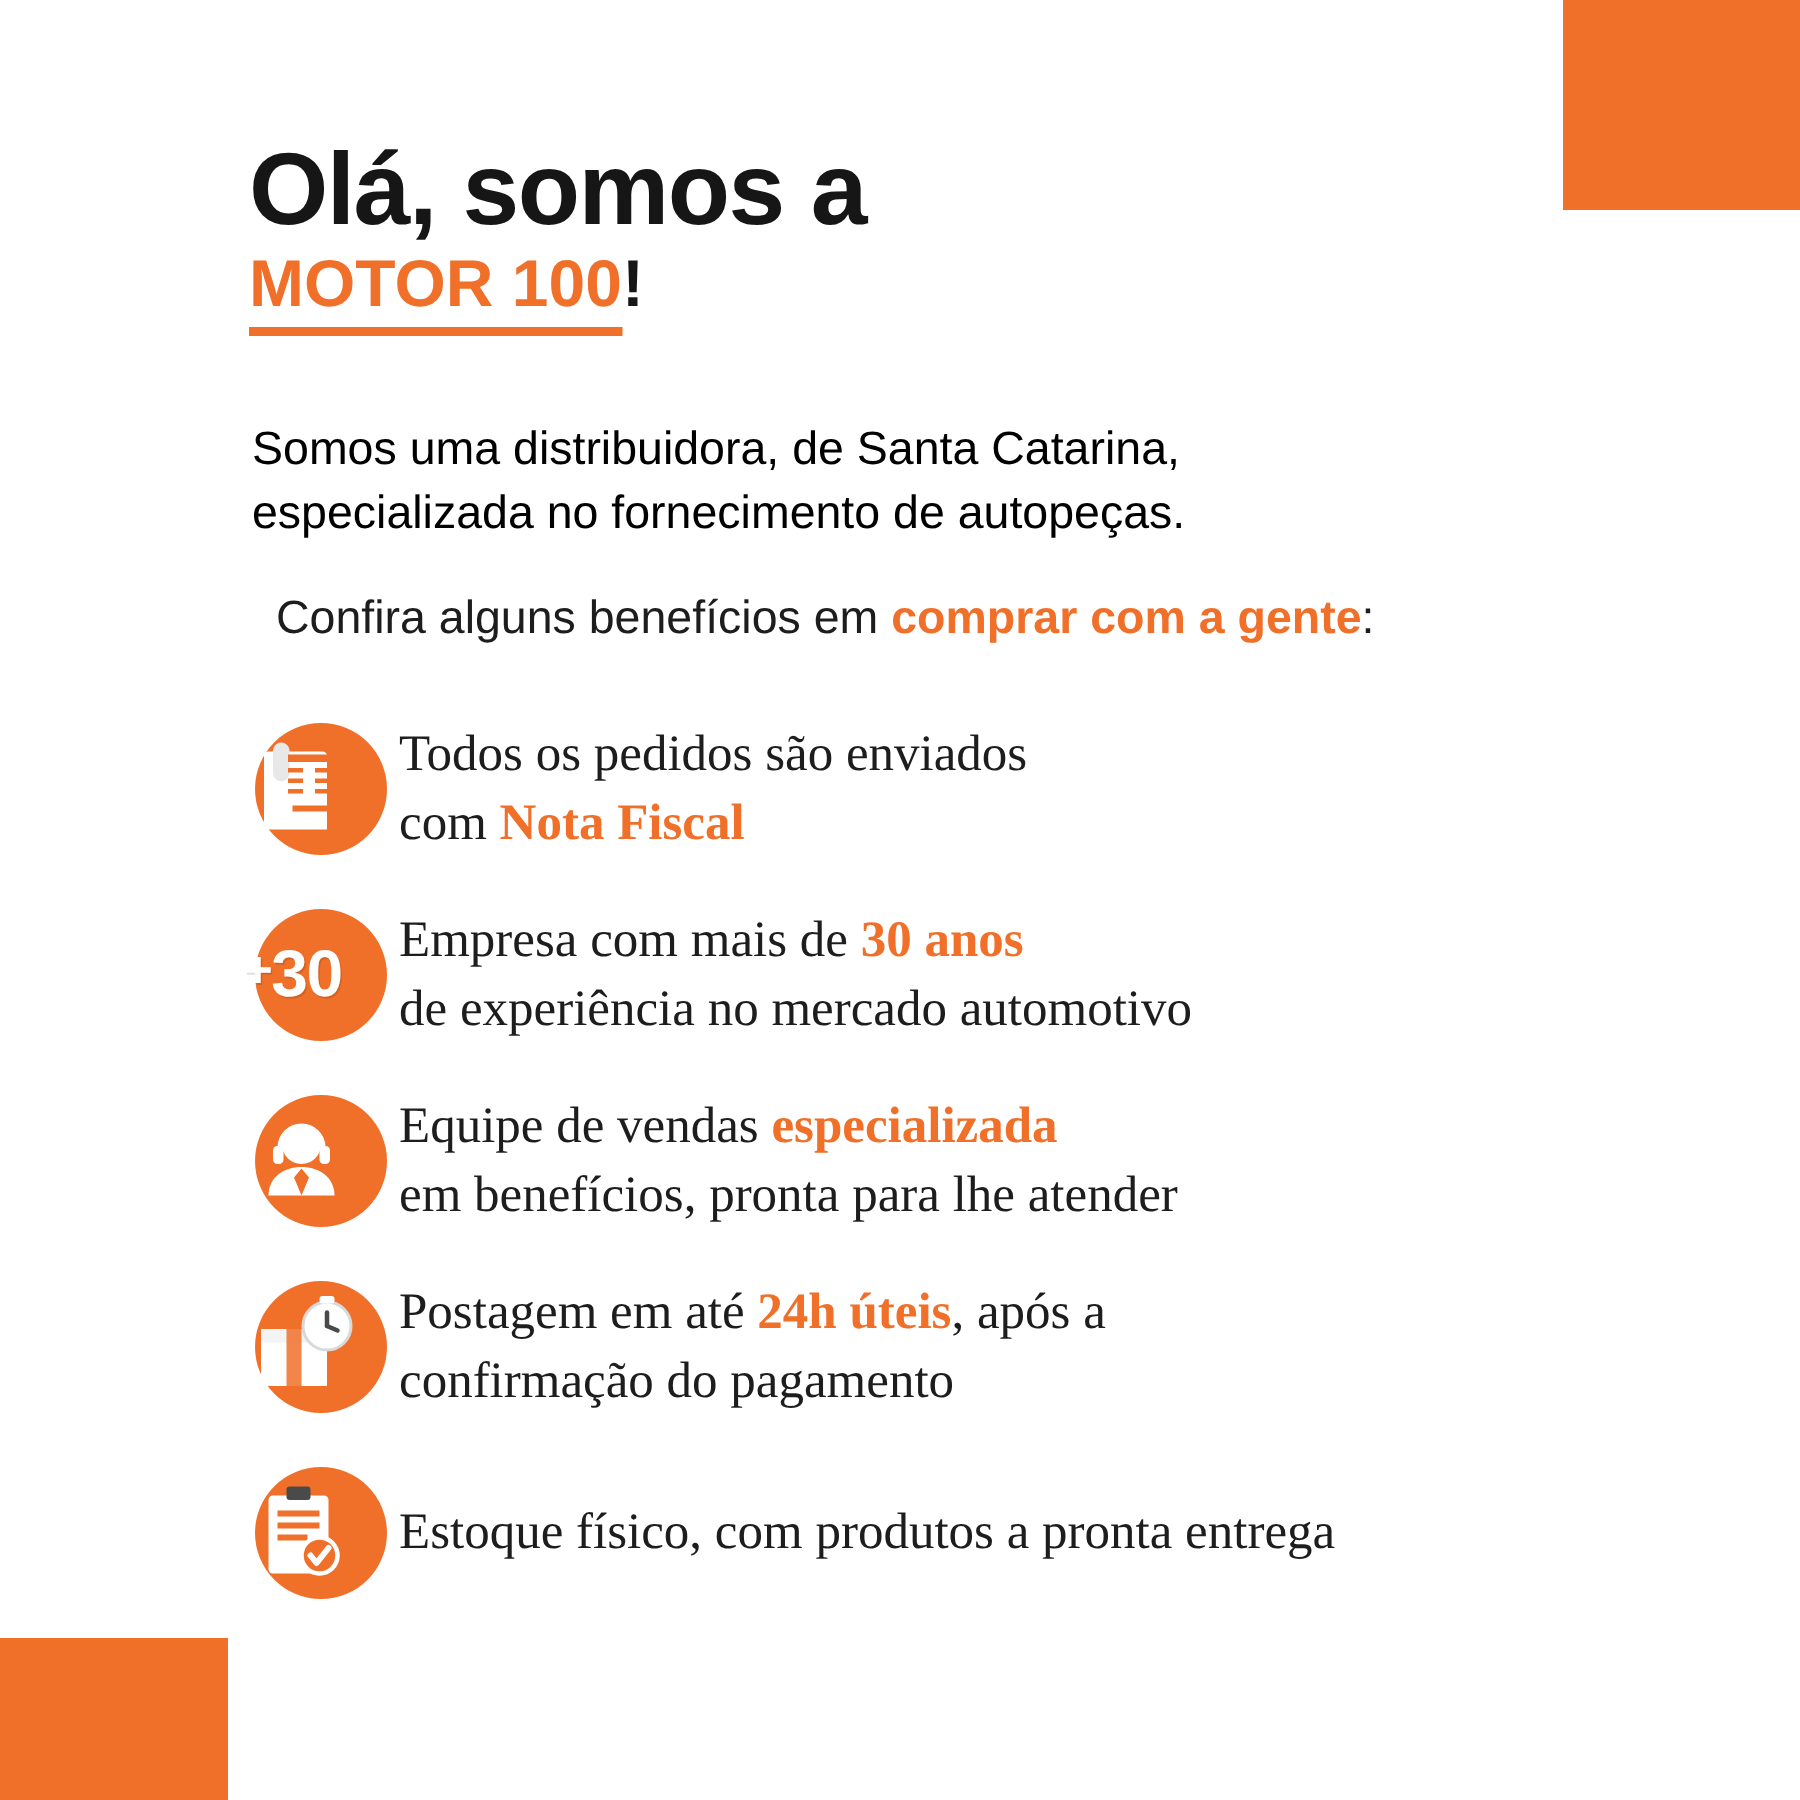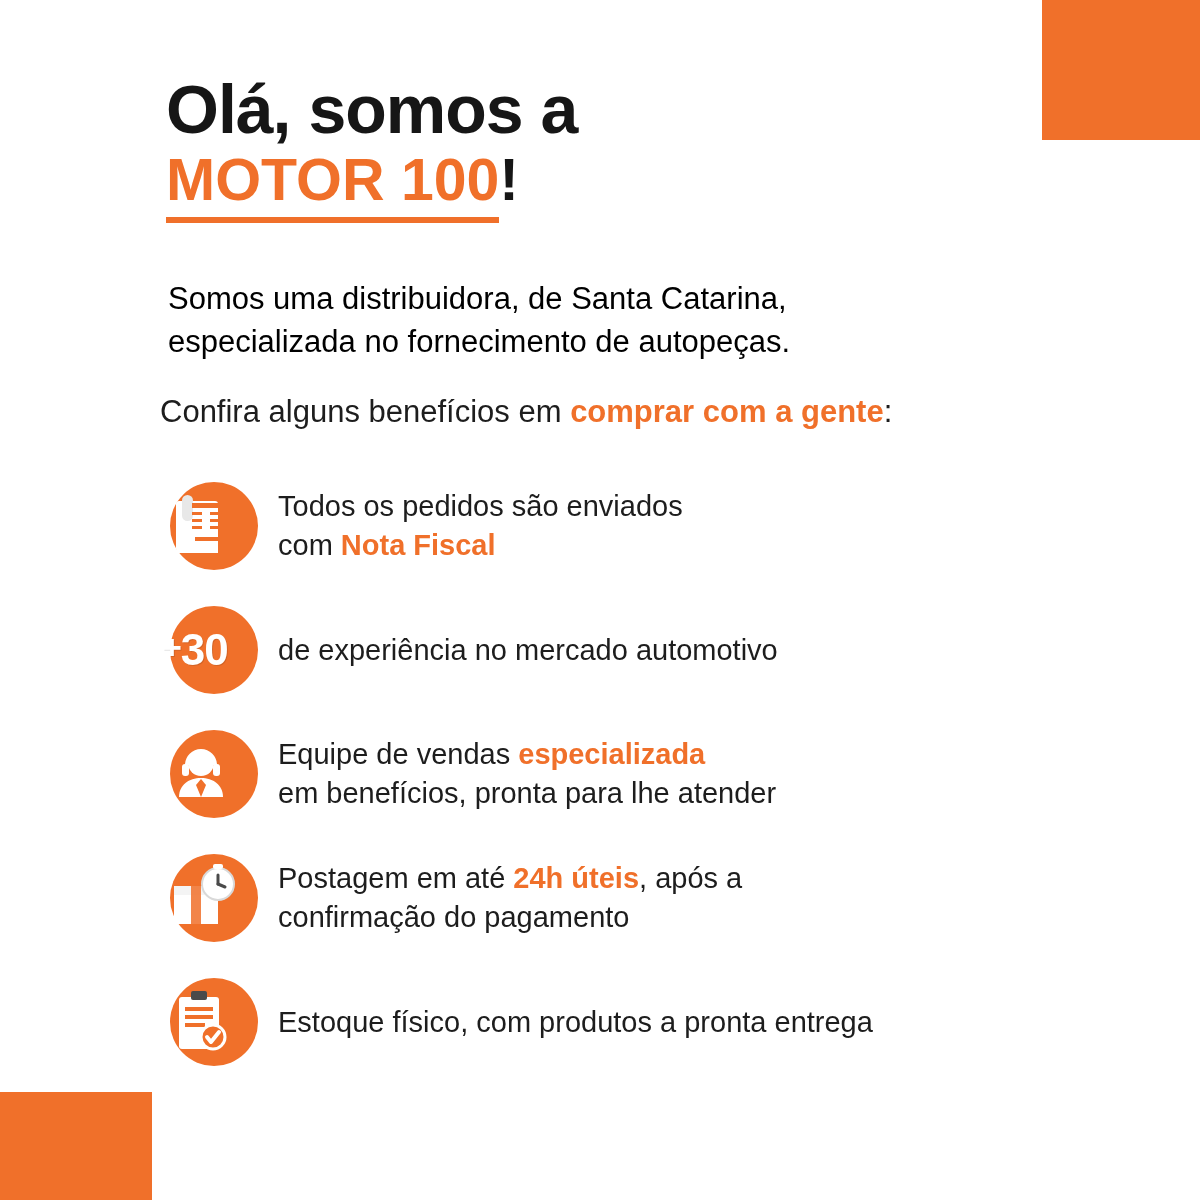--- a/index.html
+++ b/index.html
@@ -35,34 +35,34 @@
     left: 0;
     bottom: 0;
     width: 152px;
     height: 108px;
   }
 
   
   .headline {
     position: absolute;
     left: 166px;
-    top: 75px;
+    top: 92px;
     width: 900px;
   }
   .headline-line1 {
     font-size: 68px;
     font-weight: bold;
     color: #161616;
     letter-spacing: -1px;
     line-height: 1.0;
     margin: 0;
   }
   .headline-line2 {
     margin: 8px 0 4px 0;
-    font-size: 59px;
+    font-size: 44px;
     font-weight: bold;
     color: #161616;
     letter-spacing: 0px;
     line-height: 1.0;
     white-space: nowrap;
   }
   .brand {
     color: #f0702a;
     border-bottom: 6px solid #f0702a;
     padding-bottom: 4px;
@@ -73,21 +73,21 @@
     position: absolute;
     left: 168px;
     top: 278px;
     width: 920px;
     font-size: 31px;
     line-height: 1.38;
     color: #000000;
   }
   .subintro {
     position: absolute;
-    left: 160px;
+    left: 184px;
     top: 394px;
     width: 960px;
     font-size: 31px;
     color: #1d1d1d;
     white-space: nowrap;
   }
   .accent { color: #f0702a; font-weight: bold; }
 
   
   .benefits {
@@ -114,24 +114,25 @@
   .circle {
     position: absolute;
     left: 8px;
     top: 8px;
     width: 88px;
     height: 88px;
     border-radius: 50%;
     background: #f0702a;
   }
   .benefit-text {
-    margin-left: 12px;
-    font-size: 29px;
+    margin-left: 0;
+    font-size: 34px;
     line-height: 1.34;
     color: #1d1d1d;
+    font-family: Liberation Serif, serif;
   }
 
   
   .badge-30 {
     position: relative;
     z-index: 3;
     color: #ffffff;
     font-weight: bold;
     font-size: 44px;
     letter-spacing: -1px;
@@ -190,20 +191,21 @@
         <div><span>com </span><span class="accent">Nota Fiscal</span></div>
       </div>
     </div>
 
     <div class="benefit">
       <div class="benefit-icon">
         <div class="circle"></div>
         <div class="badge-30"><span class="plus">+</span><span>30</span></div>
       </div>
       <div class="benefit-text">
+        <div><span>Empresa com mais de </span><span class="accent">30 anos</span></div>
         <div><span>de experiência no mercado automotivo</span></div>
       </div>
     </div>
 
     <div class="benefit">
       <div class="benefit-icon">
         <div class="circle"></div>
         <svg class="ico" width="78" height="78" viewBox="0 0 78 78">
           <circle cx="39" cy="28" r="13" fill="#ffffff"></circle>
           <path d="M17 62c0-12 10-19 22-19s22 7 22 19z" fill="#ffffff"></path>

